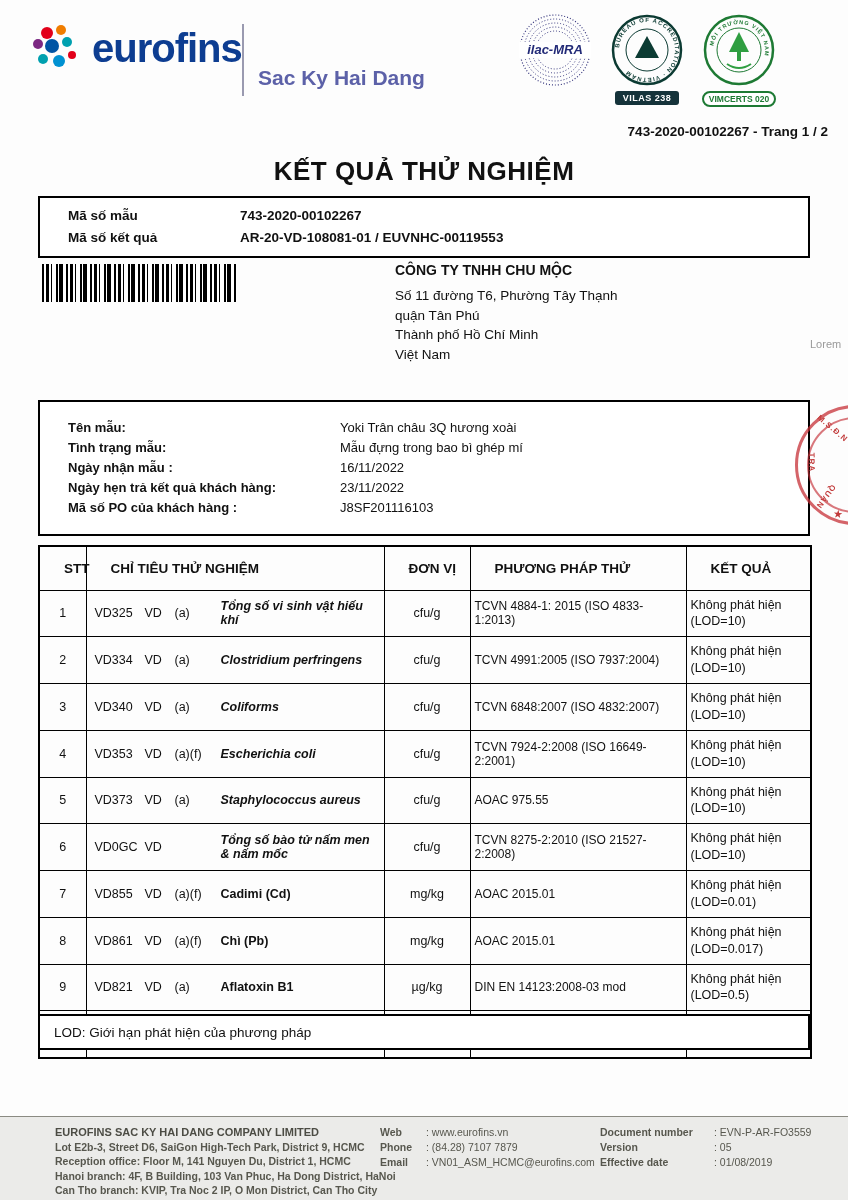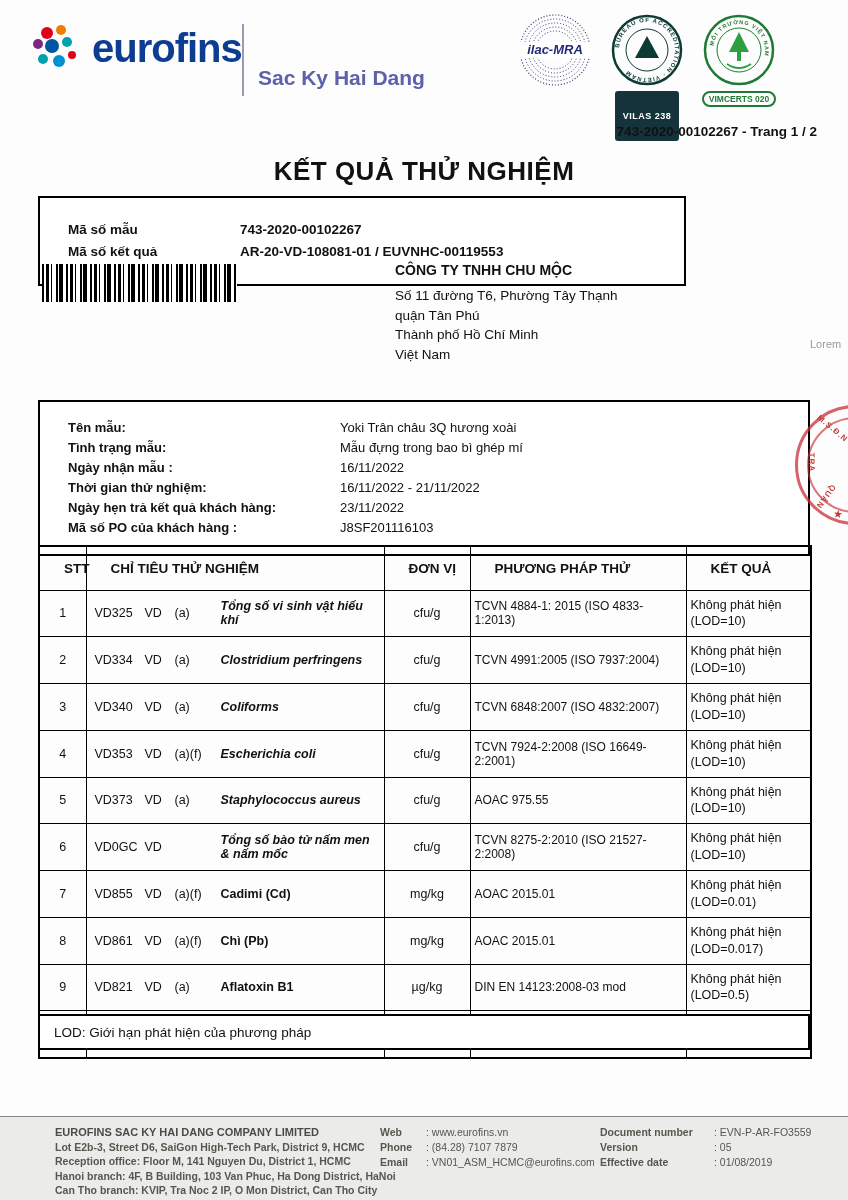--- a/index.html
+++ b/index.html
@@ -7,30 +7,30 @@
   .page { position:relative; width:848px; height:1200px; background:#fdfdfd; overflow:hidden; margin:0 auto; }
 
   
   .brand { position:absolute; top:22px; left:30px; display:flex; align-items:center; gap:10px; }
   .logo-text { font-size:40px; font-weight:bold; color:#0d3d91; letter-spacing:-1px; }
   .brand-divider { position:absolute; top:24px; left:242px; width:2px; height:72px; background:#9a9ab0; }
   .sub-brand { position:absolute; top:66px; left:258px; font-size:21px; font-weight:bold; color:#5c61a8; }
 
   .stamps { position:absolute; top:12px; right:70px; display:flex; gap:14px; align-items:flex-start; }
   .stamp { display:flex; flex-direction:column; align-items:center; width:78px; }
-  .stamp-label-dark { margin-top:3px; background:#15333a; color:#fff; font-size:9px; font-weight:bold; padding:20px 8px; border-radius:3px; letter-spacing:.5px; }
+  .stamp-label-dark { margin-top:3px; background:#15333a; color:#fff; font-size:9px; font-weight:bold; padding:2px 8px; border-radius:3px; letter-spacing:.5px; }
   .stamp-label-green { margin-top:3px; background:#fff; color:#1e7a34; border:2px solid #1e7a34; font-size:8.5px; font-weight:bold; padding:1px 5px; border-radius:8px; }
 
-  .doc-ref { position:absolute; top:124px; right:31px; font-size:13.5px; font-weight:bold; }
+  .doc-ref { position:absolute; top:124px; right:20px; font-size:13.5px; font-weight:bold; }
 
   .title { position:absolute; top:156px; left:0; width:100%; text-align:center; font-size:26px; font-weight:bold; letter-spacing:.5px; }
 
   
   .box { border:2px solid #000; background:#fff; }
-  .ids { position:absolute; top:196px; left:38px; width:648px; padding:21px 0; }
+  .ids { position:absolute; top:196px; left:38px; width:772px; padding:7px 0; }
   .ids .row { display:flex; line-height:22px; }
   .ids .lbl { width:200px; padding-left:28px; font-weight:bold; font-size:13.5px; }
   .ids .val { font-weight:bold; font-size:13.5px; }
 
   
   .barcode { position:absolute; top:264px; left:42px; width:195px; height:38px;
     background:repeating-linear-gradient(90deg,#000 0 2px,#fff 2px 4px,#000 4px 7px,#fff 7px 9px,#000 9px 10px,#fff 10px 14px,#000 14px 16px,#fff 16px 17px,#000 17px 21px,#fff 21px 24px); }
   .customer { position:absolute; top:262px; left:395px; font-size:13.5px; }
   .customer .cust-name { font-weight:bold; font-size:14px; margin-bottom:8px; }
   .customer div.addr { line-height:19.5px; }
@@ -177,24 +177,20 @@
     </div>
     <div class="row">
       <span class="lbl">Tình trạng mẫu:</span>
       <span class="val">Mẫu đựng trong bao bì ghép mí</span>
     </div>
     <div class="row">
       <span class="lbl">Ngày nhận mẫu :</span>
       <span class="val">16/11/2022</span>
     </div>
     <div class="row">
-      <span class="lbl">Thời gian thử nghiệm:</span>
-      <span class="val">16/11/2022 - 21/11/2022</span>
-    </div>
-    <div class="row">
       <span class="lbl">Ngày hẹn trả kết quả khách hàng:</span>
       <span class="val">23/11/2022</span>
     </div>
     <div class="row">
       <span class="lbl">Mã số PO của khách hàng :</span>
       <span class="val">J8SF201116103</span>
     </div>
   </section>
 
   <div class="red-stamp">

